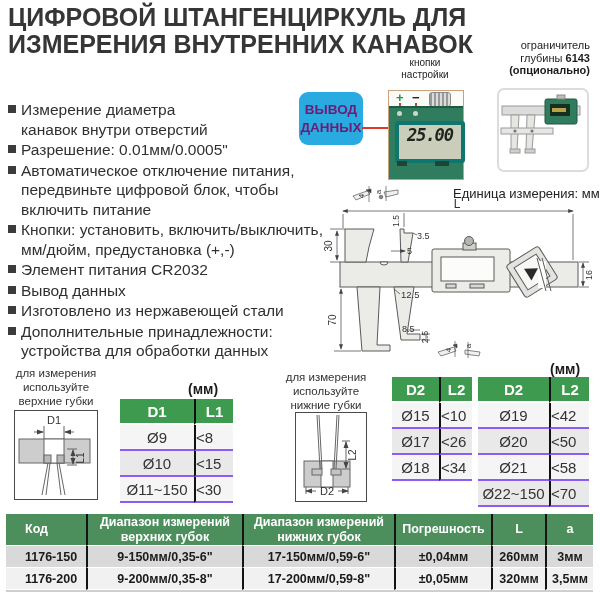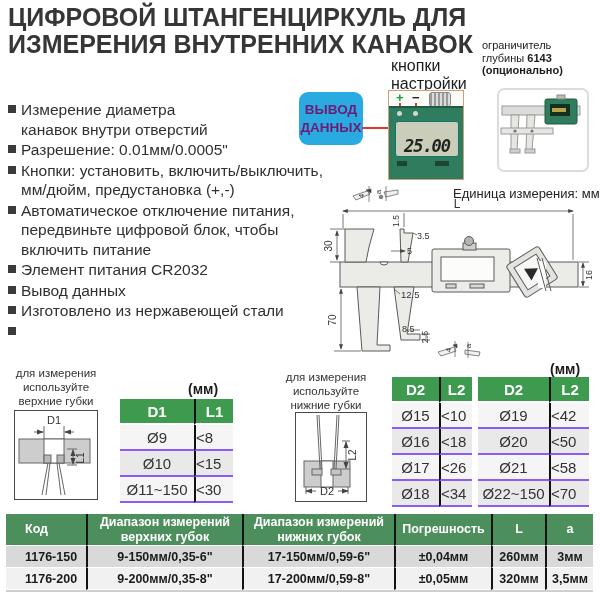--- a/index.html
+++ b/index.html
@@ -4,41 +4,41 @@
 <style>
   html,body{margin:0;padding:0;background:#fff;}
   #page{position:relative;width:600px;height:600px;background:#fff;overflow:hidden;
         font-family:"Liberation Sans",sans-serif;color:#2f2f2f;}
   .abs{position:absolute;}
 
   
   .title{left:8px;top:4px;width:492px;font-weight:bold;font-size:25px;line-height:27px;color:#363636;}
 
   
-  .depth-note{left:482px;top:39px;width:108px;text-align:left;font-size:11px;line-height:1.15;color:#1c1c1c;}
-  .buttons-note{left:391px;top:57px;width:68px;text-align:left;font-size:16px;line-height:1.15;color:#1c1c1c;white-space:pre-line;}
+  .depth-note{left:482px;top:39px;width:108px;text-align:right;font-size:11px;line-height:1.15;color:#1c1c1c;}
+  .buttons-note{left:391px;top:57px;width:68px;text-align:center;font-size:10px;line-height:1.15;color:#1c1c1c;white-space:pre-line;}
 
   
   .badge{left:299px;top:92px;width:64px;height:53px;background:#29abe2;border-radius:9px;color:#701a75;
          font-weight:bold;font-size:13.5px;line-height:1.3;display:flex;align-items:center;justify-content:center;
          text-align:center;white-space:pre-line;}
   .connector{left:362px;top:127px;width:27px;height:2px;background:#e0392b;}
 
   
   .display-photo{left:388px;top:90px;width:74px;height:88px;border:1px solid #c8a17e;background:#fbfbf8;}
   .display-photo .body{position:absolute;left:0;right:0;top:15px;bottom:0;background:#2f7c5f;border-top:2px solid #1f5c45;}
   .thumbwheel{position:absolute;left:40px;top:1px;width:20px;height:13px;border:1px solid #8a8a8a;border-radius:3px;
               background:repeating-linear-gradient(90deg,#9a9a9a 0 2px,#dcdcdc 2px 4px);}
   .pm{position:absolute;top:-1px;font-weight:bold;font-size:13px;}
   .pm.plus{left:7px;color:#169a4a;}
   .pm.minus{left:23px;color:#222;}
   .tick{position:absolute;width:2px;height:9px;background:#e0392b;top:12px;}
   .dot{position:absolute;width:5px;height:5px;border-radius:50%;background:#cfd6cd;top:20px;}
-  .lcd{position:absolute;left:6px;top:30px;width:62px;height:34px;background:#c9cdb9;border:1px solid #0f766e;
-       border-radius:3px;display:flex;align-items:flex-end;justify-content:center;}
+  .lcd{position:absolute;left:6px;top:30px;width:62px;height:34px;background:#c9cdb9;border:4px solid #0f766e;
+       border-radius:3px;display:flex;align-items:flex-start;justify-content:center;}
   .lcd span{font-family:"DejaVu Sans Mono",monospace;font-weight:bold;font-style:italic;font-size:17px;
             color:#20251f;letter-spacing:-1px;}
   .db{position:absolute;background:#1d4435;height:5px;top:70px;}
 
   
   .depth-photo{left:497px;top:88px;width:88px;height:80px;border:2px solid #dcdcdc;border-radius:7px;background:#fff;}
 
   
   .features{left:8px;top:100px;width:320px;list-style:none;margin:0;padding:0;}
   .features li{display:flex;gap:5px;font-size:15.5px;line-height:19.5px;color:#303030;margin-bottom:1px;}
@@ -145,43 +145,45 @@
         <span class="sq"></span>
         <span class="txt">Измерение диаметра
 канавок внутри отверстий</span>
       </li>
     <li>
         <span class="sq"></span>
         <span class="txt">Разрешение: 0.01мм/0.0005"</span>
       </li>
     <li>
         <span class="sq"></span>
-        <span class="txt">Кнопки: установить, включить/выключить,
-мм/дюйм, предустановка (+,-)</span>
-      </li>
-    <li>
-        <span class="sq"></span>
         <span class="txt">Автоматическое отключение питания,
 передвиньте цифровой блок, чтобы
 включить питание</span>
       </li>
     <li>
         <span class="sq"></span>
+        <span class="txt">Кнопки: установить, включить/выключить,
+мм/дюйм, предустановка (+,-)</span>
+      </li>
+    <li>
+        <span class="sq"></span>
         <span class="txt">Элемент питания CR2032</span>
       </li>
     <li>
         <span class="sq"></span>
         <span class="txt">Вывод данных</span>
       </li>
     <li>
         <span class="sq"></span>
         <span class="txt">Изготовлено из нержавеющей стали</span>
       </li>
     <li>
         <span class="sq"></span>
+        <span class="txt">Дополнительные принадлежности:
+устройства для обработки данных</span>
       </li>
   </ul>
 
   <div class="abs unit-note">Единица измерения: мм</div>
 
   <svg class="abs tech" width="304" height="182" viewBox="296 183 304 182">
     <defs>
       <marker id="ar" markerWidth="8" markerHeight="8" refX="6" refY="3" orient="auto-start-reverse">
         <path d="M0 0.5 L7 3 L0 5.5 z" fill="#444"></path>
       </marker>
@@ -352,24 +354,20 @@
     <tbody>
         <tr>
           <th>D2</th>
           <th class="sep">L2</th>
         </tr>
     <tr>
           <td>Ø15</td>
           <td class="sep">&lt;10</td>
         </tr>
     <tr>
-          <td>Ø16</td>
-          <td class="sep">&lt;18</td>
-        </tr>
-    <tr>
           <td>Ø17</td>
           <td class="sep">&lt;26</td>
         </tr>
     <tr>
           <td>Ø18</td>
           <td class="sep">&lt;34</td>
         </tr>
   </tbody>
     </table>
 

